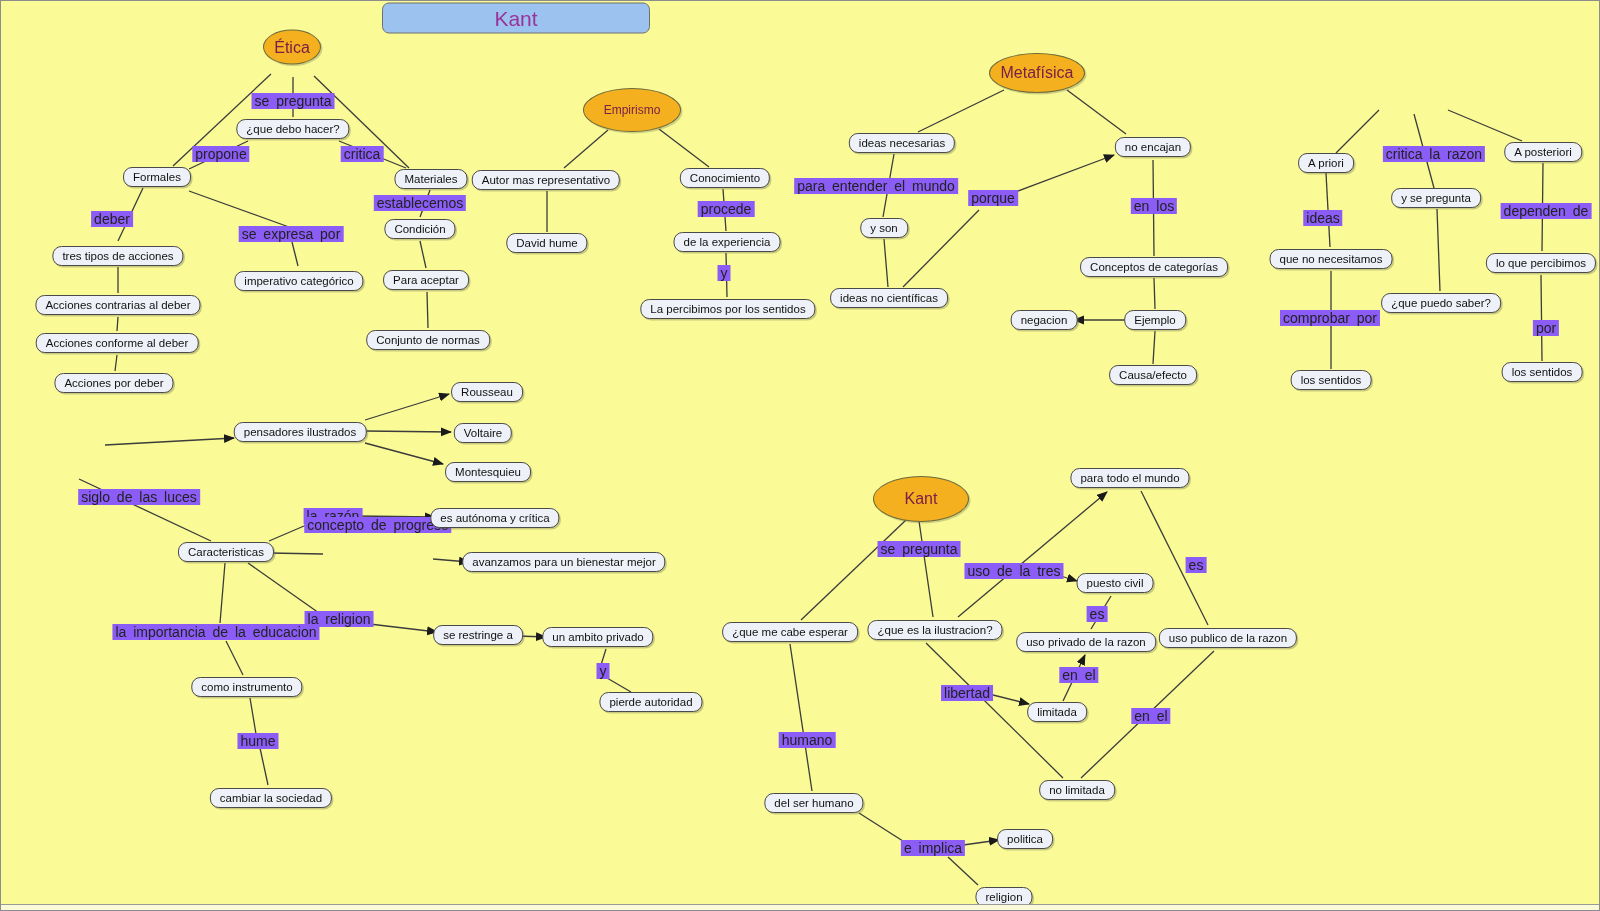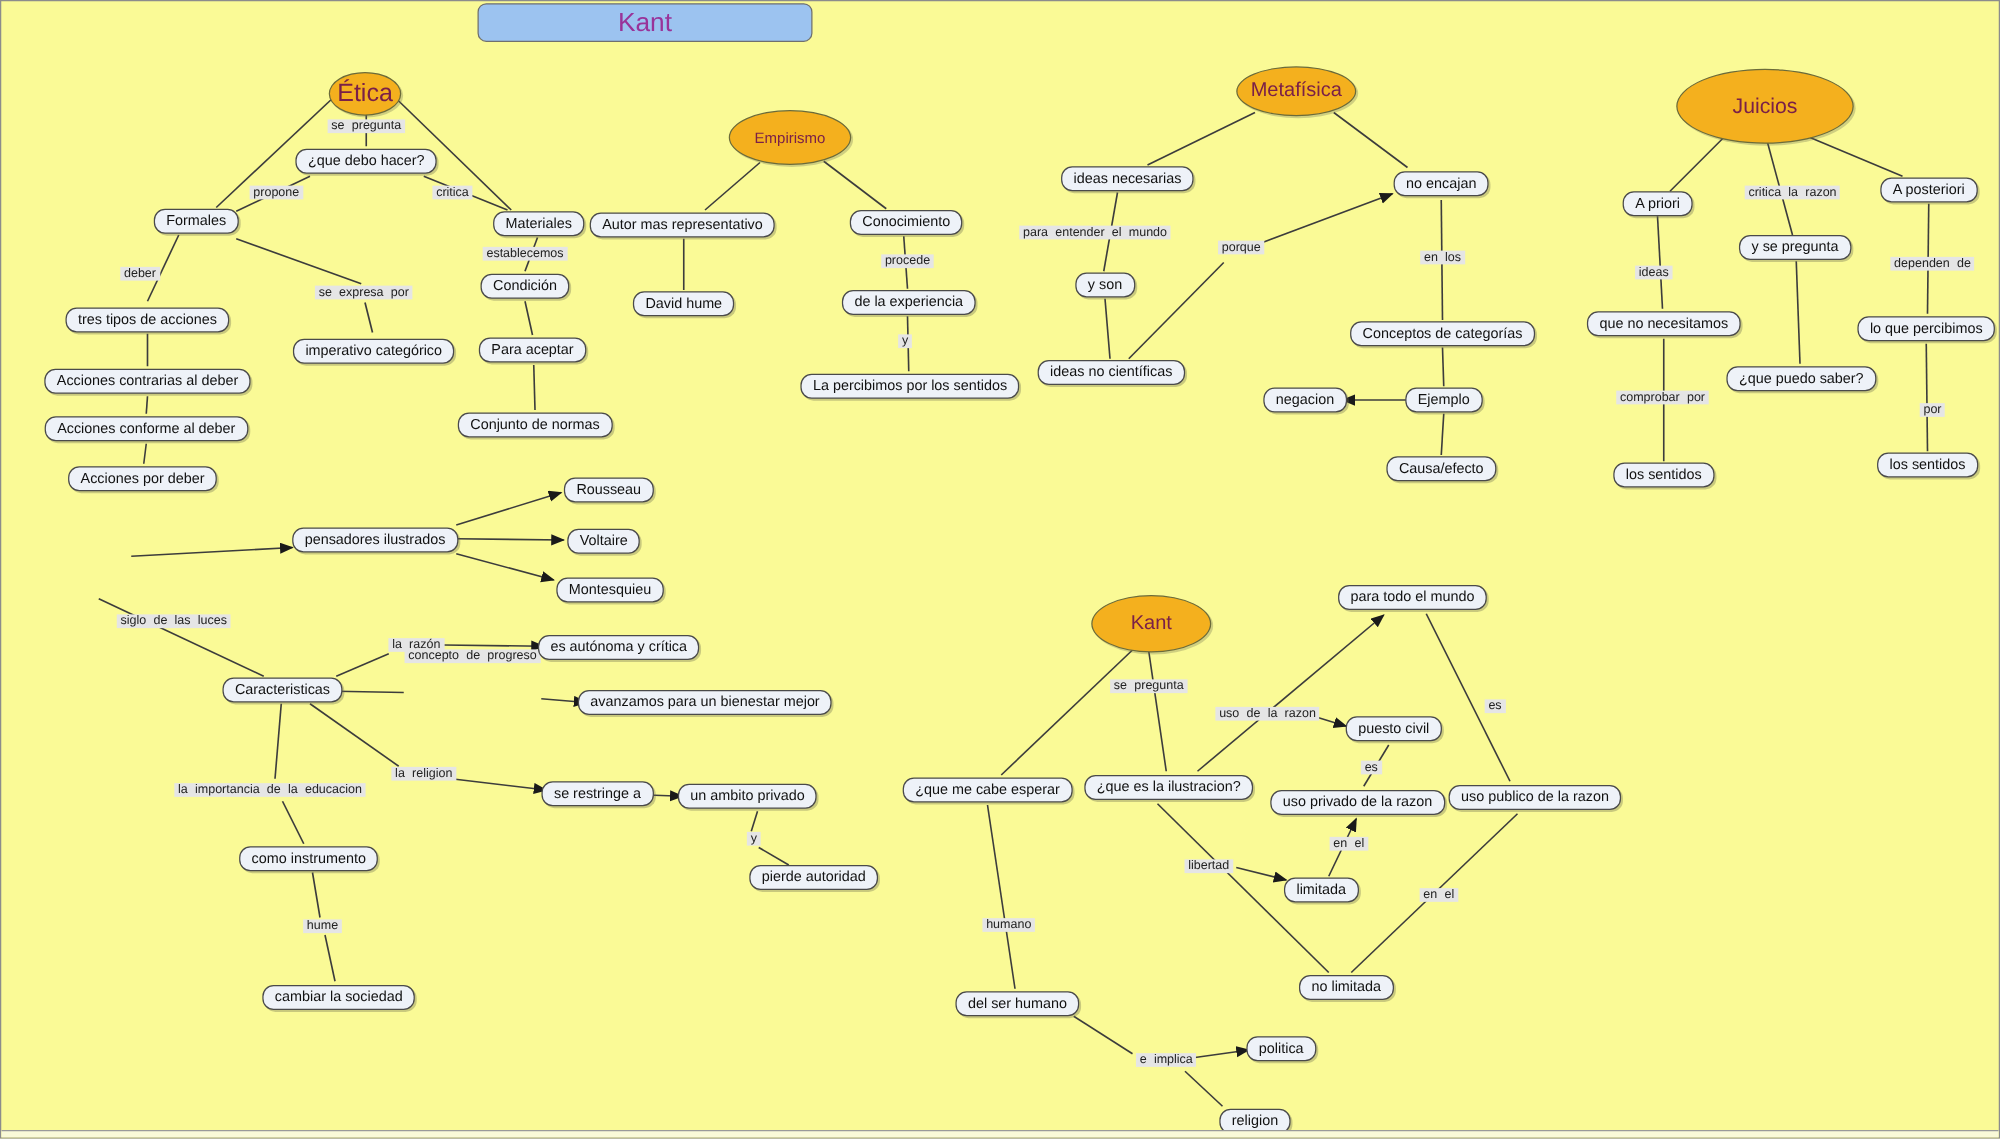--- a/index.html
+++ b/index.html
@@ -22,22 +22,22 @@
   }
   .concept {
     position:absolute; transform:translate(-50%,-50%);
     background:#f4b01e; border:1.5px solid #6b6b3a; border-radius:50%;
     display:flex; align-items:center; justify-content:center;
     color:#7a2048; white-space:nowrap; z-index:3;
     box-shadow:1.5px 1.5px 0 rgba(110,110,80,.3);
   }
   .elabel {
     position:absolute; transform:translate(-50%,-50%);
-    font-size:10px; color:#222; white-space:nowrap;
-    background:#e5e5e5; padding:0 3px; word-spacing:3px; z-index:2;
+    font-size:14px; color:#222; white-space:nowrap;
+    background:#8b5cf6; padding:0 3px; word-spacing:3px; z-index:2;
   }
   .title-box {
     position:absolute; transform:translate(-50%,-50%);
     width:266px; height:29px; background:#9cc3f0;
     border:1.5px solid #6f6f6f; border-radius:7px;
     display:flex; align-items:center; justify-content:center;
     font-size:21px; color:#993399; z-index:3;
   }
   .bottom-strip {
     position:absolute; left:0; right:0; bottom:0; height:5px;
@@ -139,24 +139,23 @@
       <line x1="1080" y1="777" x2="1213" y2="650"></line>
       <line x1="789" y1="643" x2="811" y2="790"></line>
       <line x1="858" y1="812" x2="905" y2="842"></line>
       <line x1="955" y1="845" x2="998" y2="839" marker-end="url(#arr)"></line>
       <line x1="947" y1="856" x2="977" y2="884"></line>
     </g>
   </svg>
 
   <div class="title-box" style="left:515px;top:17px">Kant</div>
 
-  <div class="concept" style="left:291px;top:74px;width:56px;height:33px;font-size:20px">Ética</div>
+  <div class="concept" style="left:291px;top:46px;width:56px;height:33px;font-size:16px">Ética</div>
   <div class="concept" style="left:631px;top:109px;width:96px;height:42px;font-size:12px">Empirismo</div>
   <div class="concept" style="left:1036px;top:72px;width:94px;height:38px;font-size:16px">Metafísica</div>
-  <div class="concept" style="left:1411px;top:84px;width:140px;height:58px;font-size:17px">Juicios</div>
   <div class="concept" style="left:920px;top:498px;width:94px;height:44px;font-size:16px">Kant</div>
 
   <div class="node-box" style="left:292px;top:128px">¿que debo hacer?</div>
   <div class="node-box" style="left:156px;top:176px">Formales</div>
   <div class="node-box" style="left:430px;top:178px">Materiales</div>
   <div class="node-box" style="left:117px;top:255px">tres tipos de acciones</div>
   <div class="node-box" style="left:117px;top:304px">Acciones contrarias al deber</div>
   <div class="node-box" style="left:116px;top:342px">Acciones conforme al deber</div>
   <div class="node-box" style="left:113px;top:382px">Acciones por deber</div>
   <div class="node-box" style="left:298px;top:280px">imperativo categórico</div>
@@ -229,21 +228,21 @@
   <div class="node-box" style="left:1129px;top:477px">para todo el mundo</div>
   <div class="node-box" style="left:1114px;top:582px">puesto civil</div>
   <div class="node-box" style="left:1085px;top:641px">uso privado de la razon</div>
   <div class="node-box" style="left:1227px;top:637px">uso publico de la razon</div>
   <div class="node-box" style="left:1056px;top:711px">limitada</div>
   <div class="node-box" style="left:1076px;top:789px">no limitada</div>
   <div class="node-box" style="left:813px;top:802px">del ser humano</div>
   <div class="node-box" style="left:1024px;top:838px">politica</div>
   <div class="node-box" style="left:1003px;top:896px">religion</div>
   <div class="elabel" style="left:918px;top:548px">se pregunta</div>
-  <div class="elabel" style="left:1013px;top:570px">uso de la razon</div>
+  <div class="elabel" style="left:1013px;top:570px">uso de la tres</div>
   <div class="elabel" style="left:1195px;top:564px">es</div>
   <div class="elabel" style="left:1096px;top:613px">es</div>
   <div class="elabel" style="left:966px;top:692px">libertad</div>
   <div class="elabel" style="left:1078px;top:674px">en el</div>
   <div class="elabel" style="left:1150px;top:715px">en el</div>
   <div class="elabel" style="left:806px;top:739px">humano</div>
   <div class="elabel" style="left:932px;top:847px">e implica</div>
 
   <div class="bottom-strip"></div>
 </div>

